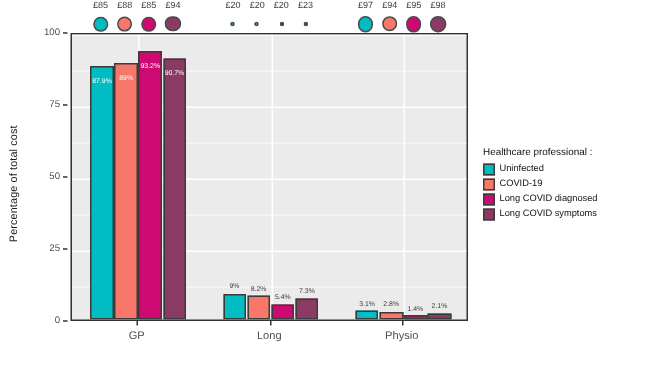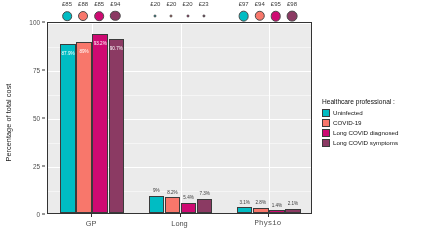--- a/index.html
+++ b/index.html
@@ -175,21 +175,21 @@
       <div class="bar" style="left: 237.233px; width: 15.5px; height: 4.032px; background: rgb(139, 58, 99);"></div>
       <div class="barlabel dark" style="left: 244.983px; bottom: 6.532px;">2.1%</div>
     </div>
 
   <div class="xticks" id="xticks">
       <div class="xtickmark" style="left: 44.1667px;"></div>
       <div class="xtick" style="left: 44.1667px;">GP</div>
       <div class="xtickmark" style="left: 132.5px;"></div>
       <div class="xtick" style="left: 132.5px;">Long</div>
       <div class="xtickmark" style="left: 220.833px;"></div>
-      <div class="xtick" style="left: 220.833px; font-family: Liberation Mono, monospace;">Physio</div>
+      <div class="xtick" style="left: 220.833px;">Physio</div>
     </div>
 
   <div id="legend">
     <div class="legend-title">Healthcare professional :</div>
     <div id="legend-items">
         <div class="legend-row">
           <div class="legend-key" style="background: rgb(0, 188, 195);"></div>
           <div class="legend-label">Uninfected</div>
         </div>
         <div class="legend-row">

